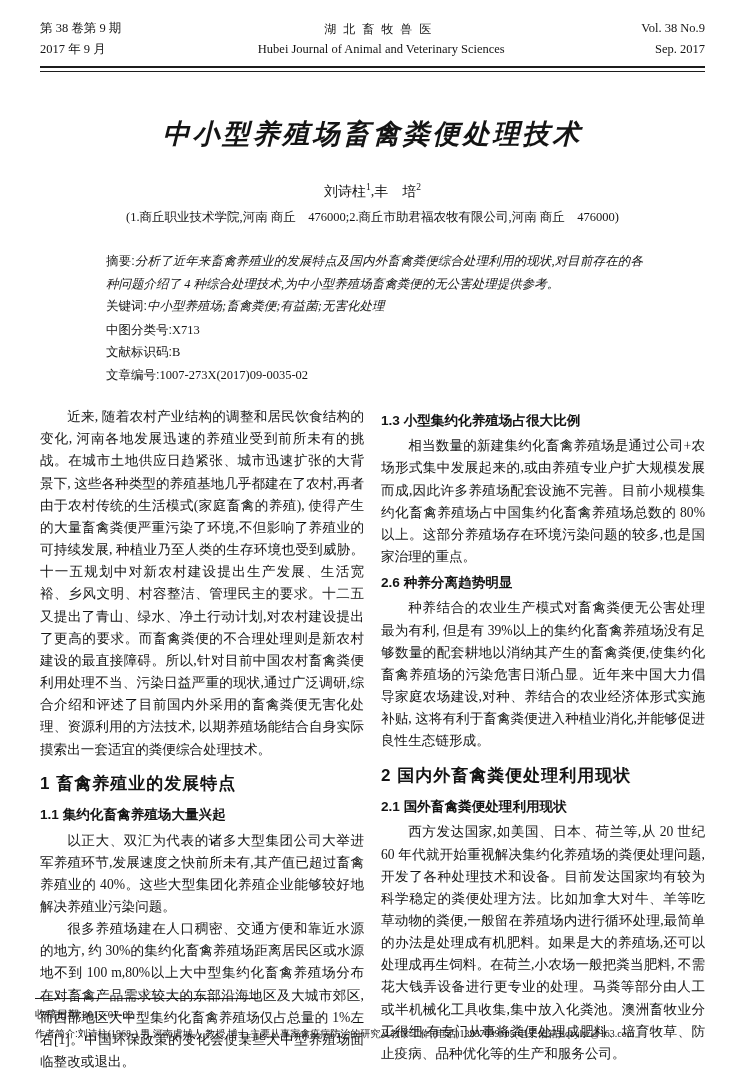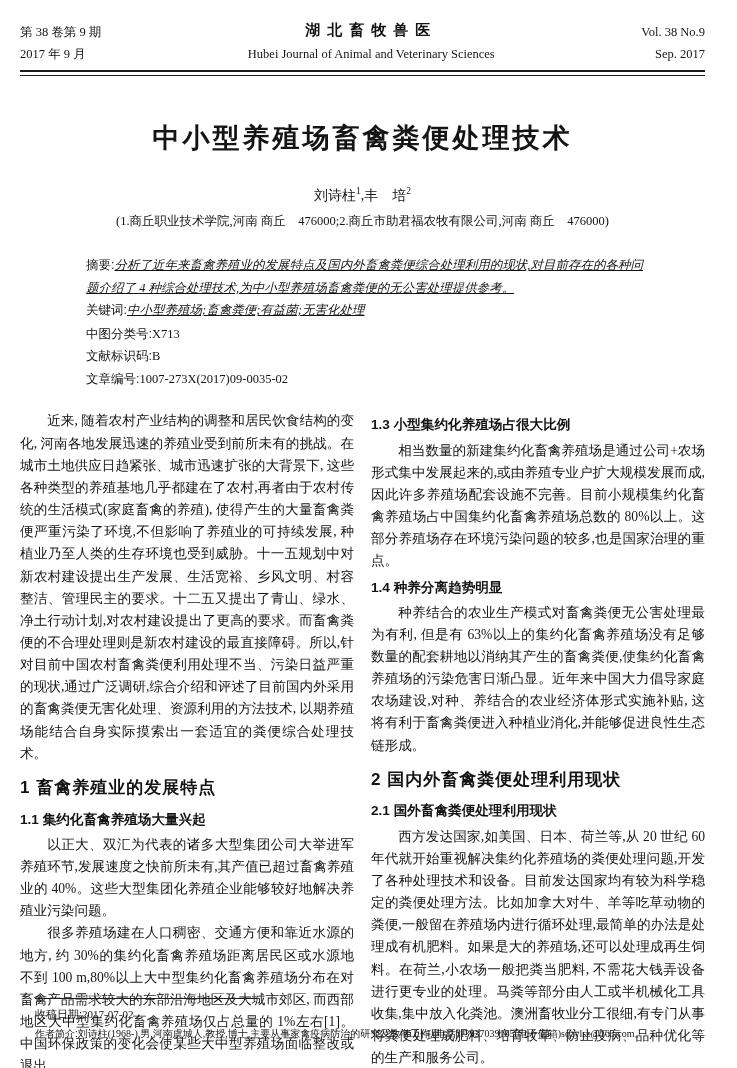--- a/index.html
+++ b/index.html
@@ -6,48 +6,49 @@
   body {
     width: 737px; height: 1068px;
     background: #ffffff;
     color: #141414;
     font-family: "Liberation Serif", "DejaVu Serif", serif;
     overflow: hidden;
   }
   .page {
     box-sizing: border-box;
     width: 737px; height: 803px;
-    padding: 18px 32px 0 20px;
+    padding: 18px 32px 0 40px;
     position: relative;
   }
   
   .jheader {
     display: flex;
     justify-content: space-between;
     align-items: flex-end;
     font-size: 12.5px;
     line-height: 1.7;
   }
   .jheader .col-left { text-align: left; }
   .jheader .col-center { text-align: center; }
   .jheader .col-right { text-align: right; }
-  .journal-cn { letter-spacing: 7px; font-weight: bold; font-size: 15px; }
+  .journal-cn { letter-spacing: 7px; font-weight: normal; font-size: 12px; }
   .double-rule {
     margin-top: 5px;
     height: 3px;
     border-top: 2px solid #1c1c1c;
     border-bottom: 1px solid #1c1c1c;
   }
   
   .article-title {
     margin-top: 44px;
     text-align: center;
     font-size: 27px;
     font-weight: bold;
     letter-spacing: 3px;
+    font-style: italic;
   }
   .authors {
     margin-top: 30px;
     text-align: center;
     font-size: 14px;
   }
   .authors .sup { font-size: 9.5px; vertical-align: super; }
   .affiliation {
     margin-top: 9px;
     text-align: center;
@@ -58,21 +59,21 @@
     margin: 24px 62px 0 66px;
     font-size: 12.5px;
     line-height: 1.8;
     text-align: justify;
   }
   .meta-label {
     font-family: "Liberation Sans", "DejaVu Sans", sans-serif;
     font-weight: normal;
     font-style: normal;
   }
-  .abstract-text, .keywords-text { font-style: italic; text-decoration: underline; }
+  .abstract-text, .keywords-text { font-style: italic; }
   .clc-row {
     display: flex;
     justify-content: space-between;
     font-style: normal;
     margin-top: 1px;
     flex-direction: column;
   }
   
   .columns {
     display: flex;
@@ -158,22 +159,22 @@
     <div class="colm">
       <p class="para">近来, 随着农村产业结构的调整和居民饮食结构的变化, 河南各地发展迅速的养殖业受到前所未有的挑战。在城市土地供应日趋紧张、城市迅速扩张的大背景下, 这些各种类型的养殖基地几乎都建在了农村,再者由于农村传统的生活模式(家庭畜禽的养殖), 使得产生的大量畜禽粪便严重污染了环境,不但影响了养殖业的可持续发展, 种植业乃至人类的生存环境也受到威胁。十一五规划中对新农村建设提出生产发展、生活宽裕、乡风文明、村容整洁、管理民主的要求。十二五又提出了青山、绿水、净土行动计划,对农村建设提出了更高的要求。而畜禽粪便的不合理处理则是新农村建设的最直接障碍。所以,针对目前中国农村畜禽粪便利用处理不当、污染日益严重的现状,通过广泛调研,综合介绍和评述了目前国内外采用的畜禽粪便无害化处理、资源利用的方法技术, 以期养殖场能结合自身实际摸索出一套适宜的粪便综合处理技术。</p>
       <div class="h1">1  畜禽养殖业的发展特点</div>
       <div class="h2">1.1  集约化畜禽养殖场大量兴起</div>
       <p class="para">以正大、双汇为代表的诸多大型集团公司大举进军养殖环节,发展速度之快前所未有,其产值已超过畜禽养殖业的 40%。这些大型集团化养殖企业能够较好地解决养殖业污染问题。</p>
       <p class="para">很多养殖场建在人口稠密、交通方便和靠近水源的地方, 约 30%的集约化畜禽养殖场距离居民区或水源地不到 100 m,80%以上大中型集约化畜禽养殖场分布在对畜禽产品需求较大的东部沿海地区及大城市郊区, 而西部地区大中型集约化畜禽养殖场仅占总量的 1%左右[1]。中国环保政策的变化会使某些大中型养殖场面临整改或退出。</p>
     </div>
     <div class="colm">
       <div class="h2">1.3  小型集约化养殖场占很大比例</div>
       <p class="para">相当数量的新建集约化畜禽养殖场是通过公司+农场形式集中发展起来的,或由养殖专业户扩大规模发展而成,因此许多养殖场配套设施不完善。目前小规模集约化畜禽养殖场占中国集约化畜禽养殖场总数的 80%以上。这部分养殖场存在环境污染问题的较多,也是国家治理的重点。</p>
-      <div class="h2">1.4  种养分离趋势明显</div>
-      <p class="para">种养结合的农业生产模式对畜禽粪便无公害处理最为有利, 但是有 63%以上的集约化畜禽养殖场没有足够数量的配套耕地以消纳其产生的畜禽粪便,使集约化畜禽养殖场的污染危害日渐凸显。近年来中国大力倡导家庭农场建设,对种、养结合的农业经济体形式实施补贴, 这将有利于畜禽粪便进入种植业消化,并能够促进良性生态链形成。</p>
+      <div class="h2">2.6  种养分离趋势明显</div>
+      <p class="para">种养结合的农业生产模式对畜禽粪便无公害处理最为有利, 但是有 39%以上的集约化畜禽养殖场没有足够数量的配套耕地以消纳其产生的畜禽粪便,使集约化畜禽养殖场的污染危害日渐凸显。近年来中国大力倡导家庭农场建设,对种、养结合的农业经济体形式实施补贴, 这将有利于畜禽粪便进入种植业消化,并能够促进良性生态链形成。</p>
       <div class="h1">2  国内外畜禽粪便处理利用现状</div>
       <div class="h2">2.1  国外畜禽粪便处理利用现状</div>
       <p class="para">西方发达国家,如美国、日本、荷兰等,从 20 世纪 60 年代就开始重视解决集约化养殖场的粪便处理问题,开发了各种处理技术和设备。目前发达国家均有较为科学稳定的粪便处理方法。比如加拿大对牛、羊等吃草动物的粪便,一般留在养殖场内进行循环处理,最简单的办法是处理成有机肥料。如果是大的养殖场,还可以处理成再生饲料。在荷兰,小农场一般把粪当肥料, 不需花大钱弄设备进行更专业的处理。马粪等部分由人工或半机械化工具收集,集中放入化粪池。澳洲畜牧业分工很细,有专门从事将粪便处理成肥料、培育牧草、防止疫病、品种优化等的生产和服务公司。</p>
       <div class="h2">2.2  国内畜禽粪便处理利用现状</div>
       <p class="para">中国畜禽粪便处理的研发始于 20 世纪 80 年</p>
     </div>
   </div>
 
   <div class="footnote">
     <div class="foot-rule"></div>

